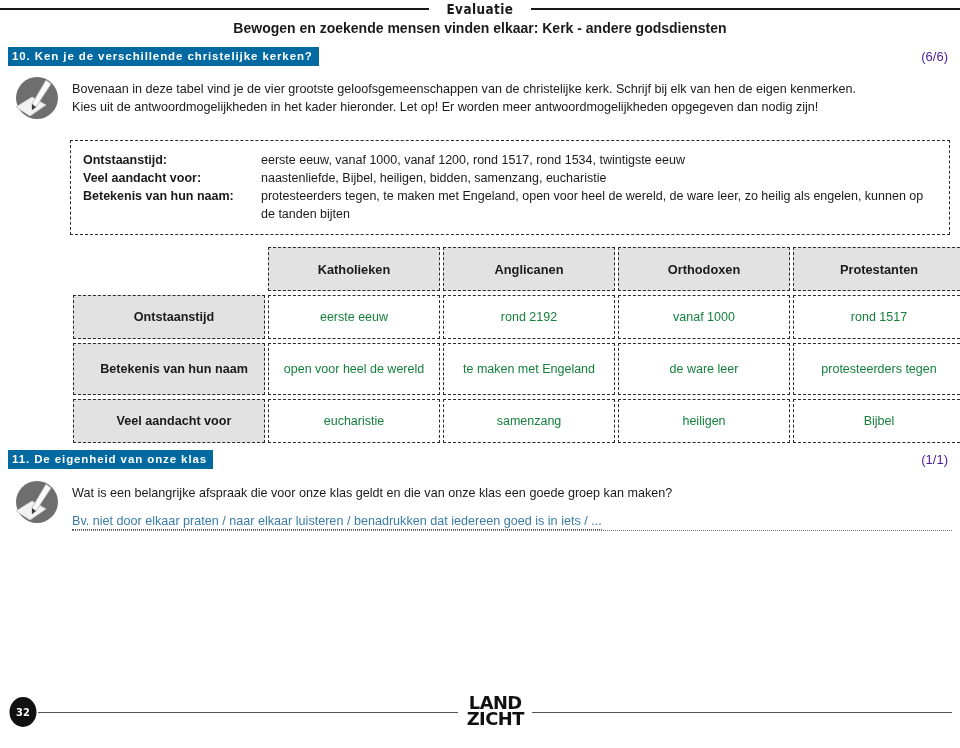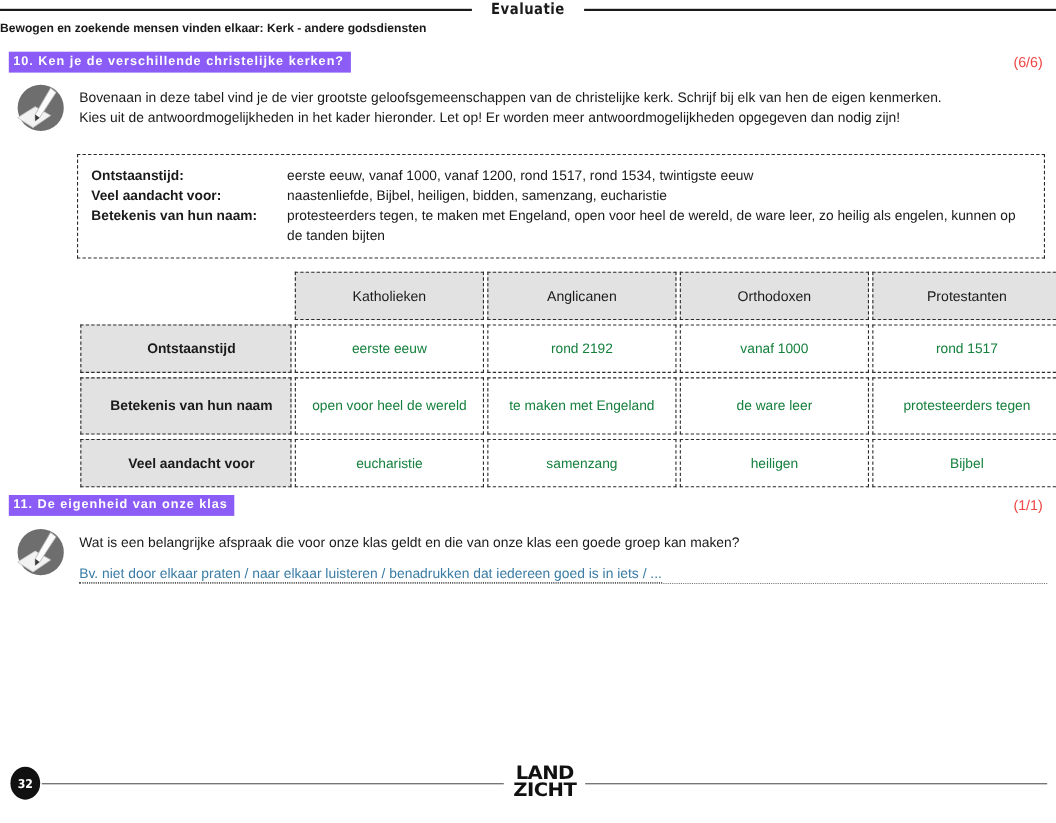--- a/index.html
+++ b/index.html
@@ -36,46 +36,47 @@
     letter-spacing: 0.5px;
     padding: 0 12px;
     transform: scaleX(0.86);
     white-space: nowrap;
   }
 
   .subtitle {
     position: absolute;
     top: 20px;
     left: 0; right: 0;
-    font-size: 11px;
+    text-align: center;
+    font-size: 14px;
     font-weight: 600;
     color: #1a1a1a;
   }
 
   
   .qbar-row {
     position: absolute;
     left: 8px;
     right: 8px;
     display: flex;
     align-items: center;
     justify-content: space-between;
   }
   .qbar {
-    background: #8b5cf6;
+    background: #0369a1;
     color: #ffffff;
     font-size: 11.5px;
     font-weight: 700;
     letter-spacing: 0.9px;
     padding: 3px 6px 4px 4px;
     white-space: nowrap;
   }
   .qscore {
     font-size: 13px;
-    color: #ef4444;
+    color: #4c1d95;
     padding-right: 4px;
   }
 
   
   .pen-icon {
     position: absolute;
     width: 50px;
     height: 50px;
   }
 
@@ -128,21 +129,21 @@
     padding: 6px 4px;
     background: #ffffff;
   }
   .ctable td.spacer {
     background: transparent;
     border: none;
   }
   .ctable td.hcell {
     background: #e2e2e2;
     border: 1.5px dashed #2a2a2a;
-    font-weight: 400;
+    font-weight: 700;
     font-size: 12.8px;
     height: 22px;
   }
   .ctable td.rlabel {
     background: #e2e2e2;
     border: 1.5px dashed #2a2a2a;
     font-weight: 700;
     text-align: center;
     padding-left: 14px;
     font-size: 12.6px;

